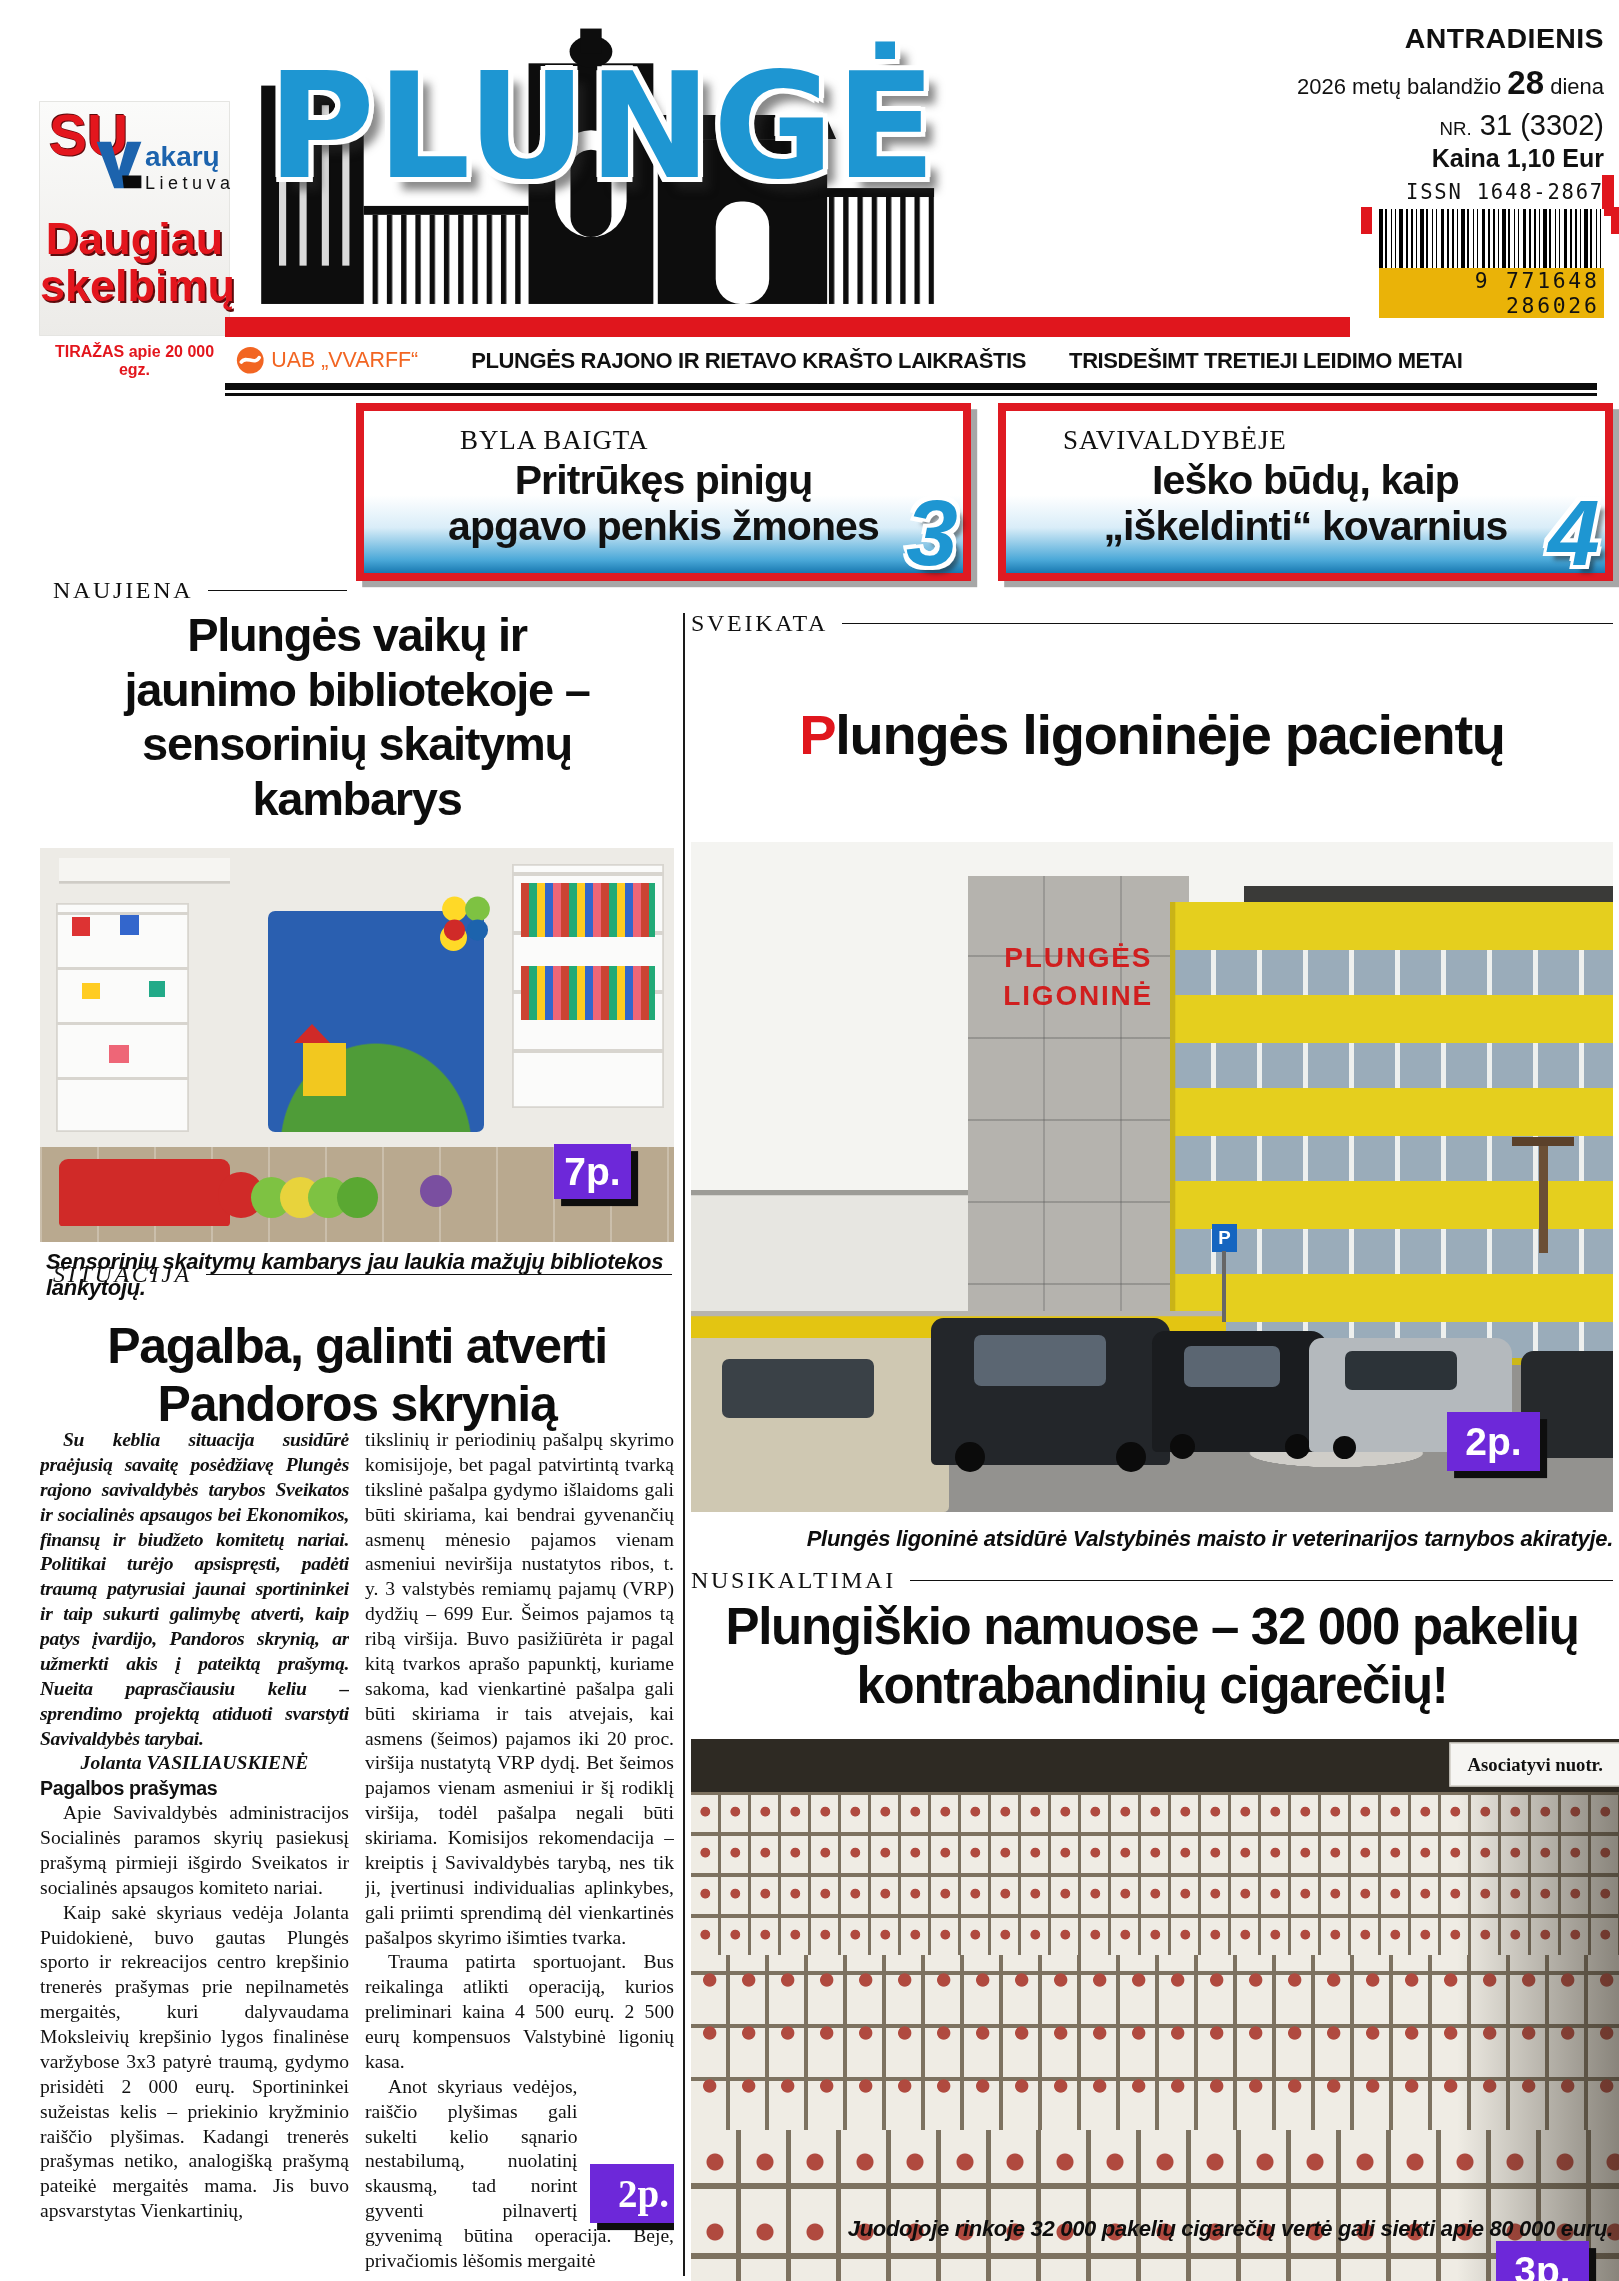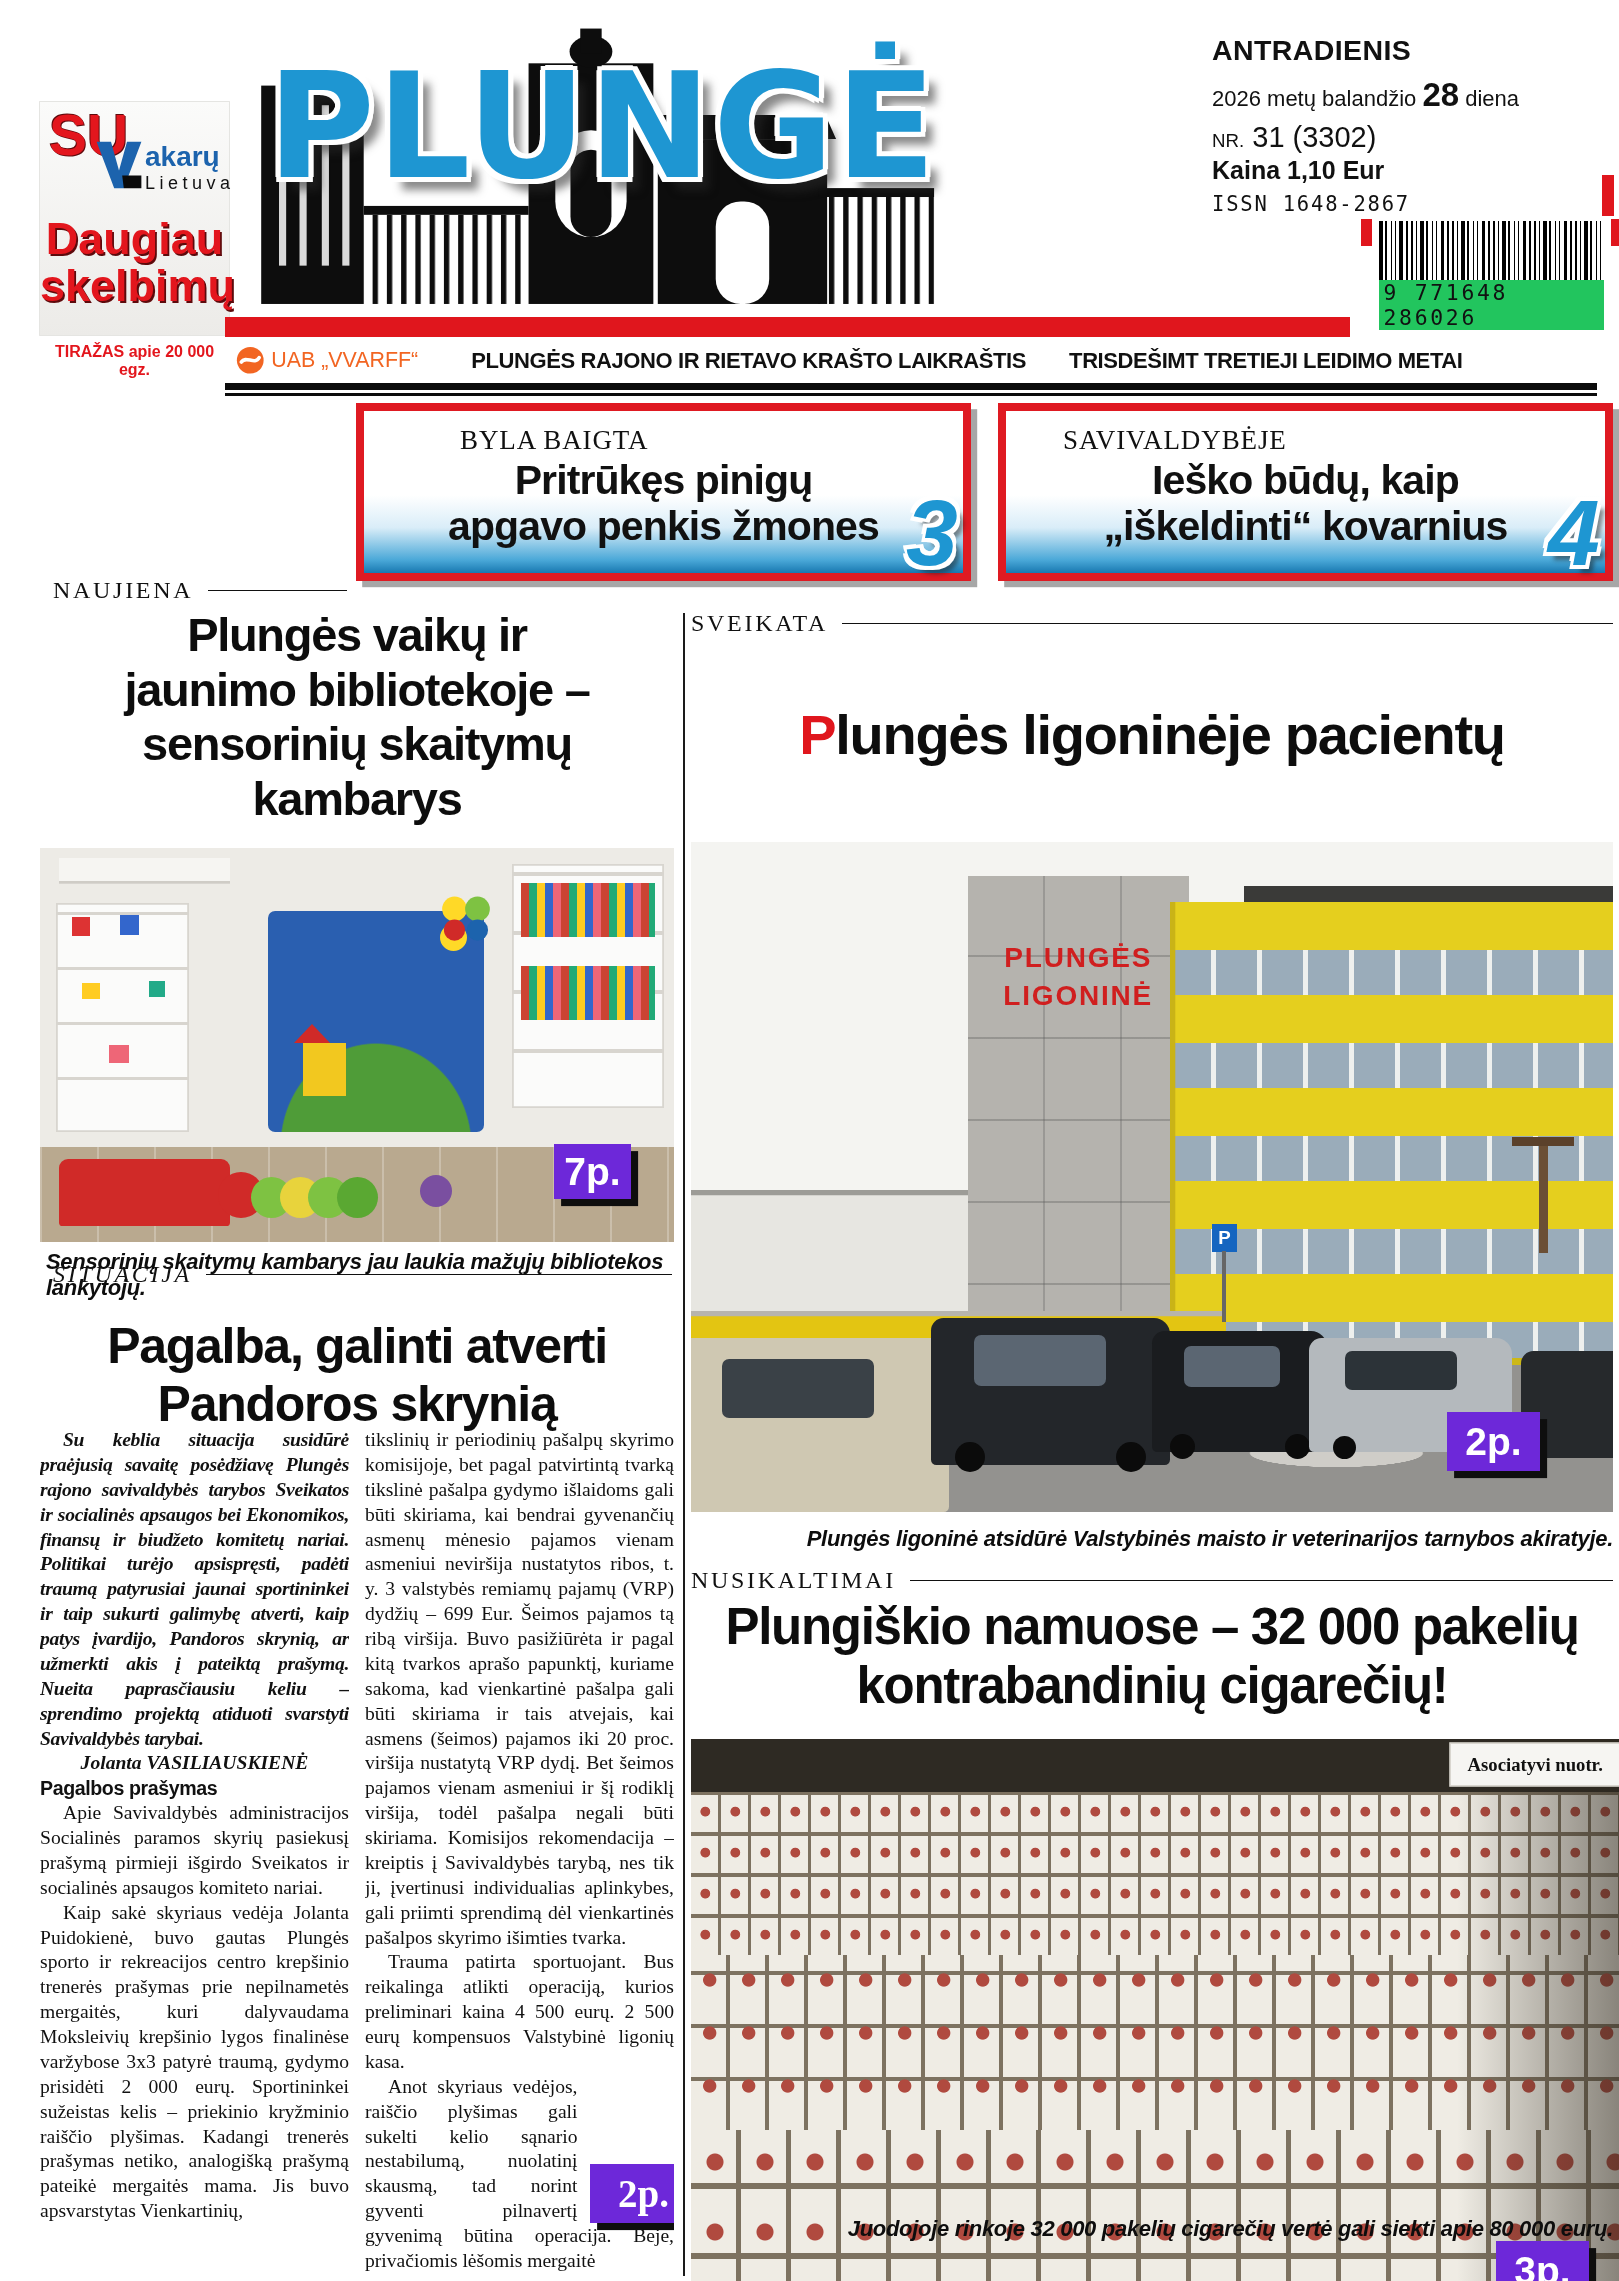--- a/index.html
+++ b/index.html
@@ -18,32 +18,32 @@
   .promo-line{position:absolute;left:0;width:189px;text-align:center;font-size:45px;font-weight:800;
     color:#e3161d;text-shadow:1.8px 1.8px 0 #5d0a0c;line-height:1.04;white-space:pre-line;}
   .tirazas{left:40px;top:343px;width:189px;text-align:center;font-size:16px;font-weight:700;color:#e3161d;}
 
   .gate-svg{left:230px;top:23px;z-index:1;}
   .masthead-title{left:255px;top:41px;width:695px;text-align:center;z-index:2;
     font-family:"DejaVu Sans",sans-serif;font-weight:800;font-size:147px;letter-spacing:1.8px;color:#1e96d2;
     text-shadow:-4.5px -4.5px 0 #fff,4.5px -4.5px 0 #fff,-4.5px 4.5px 0 #fff,4.5px 4.5px 0 #fff,
       0 -5.3px 0 #fff,0 5.3px 0 #fff,-5.3px 0 0 #fff,5.3px 0 0 #fff,11.6px 13.4px 8px rgba(40,40,40,.55);}
 
-  .right-info{left:1212px;top:34px;width:392px;z-index:3;}
+  .right-info{left:1212px;top:22px;width:392px;text-align:right;z-index:3;}
   .weekday{font-size:28.5px;font-weight:800;letter-spacing:0.4px;}
   .dateline{margin-top:9px;font-size:22px;}
   .dateline .day{font-size:33px;font-weight:800;}
   .nrline{margin-top:7.1px;font-size:29px;}
   .nrline .nr{font-size:18.7px;}
   .price{font-size:25px;font-weight:800;margin-top:1.8px;}
   .issn{font-family:"DejaVu Sans Mono",monospace;font-size:20.5px;letter-spacing:1.8px;margin-top:7.1px;}
   .barcode-wrap{position:relative;width:225px;margin-left:auto;margin-top:5.3px;}
   .barcode-bars{height:77px;background:repeating-linear-gradient(90deg,
       #000 0 3.6px,#fff 3.6px 6.2px,#000 6.2px 8px,#fff 8px 11.6px,#000 11.6px 13.4px,#fff 13.4px 16px,#000 16px 17px,#fff 17px 20.5px);}
-  .barcode-digits{position:relative;margin-top:-18px;background:#22c55e;display:inline-block;padding:0 4.5px;
+  .barcode-digits{position:relative;margin-top:-18px;background:#eab308;display:inline-block;padding:0 4.5px;
       font-family:"DejaVu Sans Mono",monospace;font-size:21.4px;letter-spacing:2.7px;}
   .red-tick{position:absolute;width:10.7px;height:27px;background:#e0161d;top:-1.8px;}
   .red-edge-mark{left:1602px;top:175px;width:11.6px;height:41px;background:#e0161d;}
 
   .red-band{left:225px;top:317px;width:1125px;height:19.6px;background:#e0161d;}
   .uab-strip{left:225px;top:342px;width:1125px;height:37px;display:flex;align-items:center;}
   .uab-logo{width:28.5px;height:28.5px;margin-left:10.7px;flex:0 0 auto;}
   .uab-name{color:#f26522;font-size:21.4px;margin-left:7.1px;white-space:nowrap;}
   .strip-subtitle{font-size:22px;font-weight:800;letter-spacing:-0.4px;margin-left:53px;white-space:nowrap;}
   .strip-edition{font-size:22px;font-weight:800;letter-spacing:-0.4px;margin-left:43px;white-space:nowrap;}

